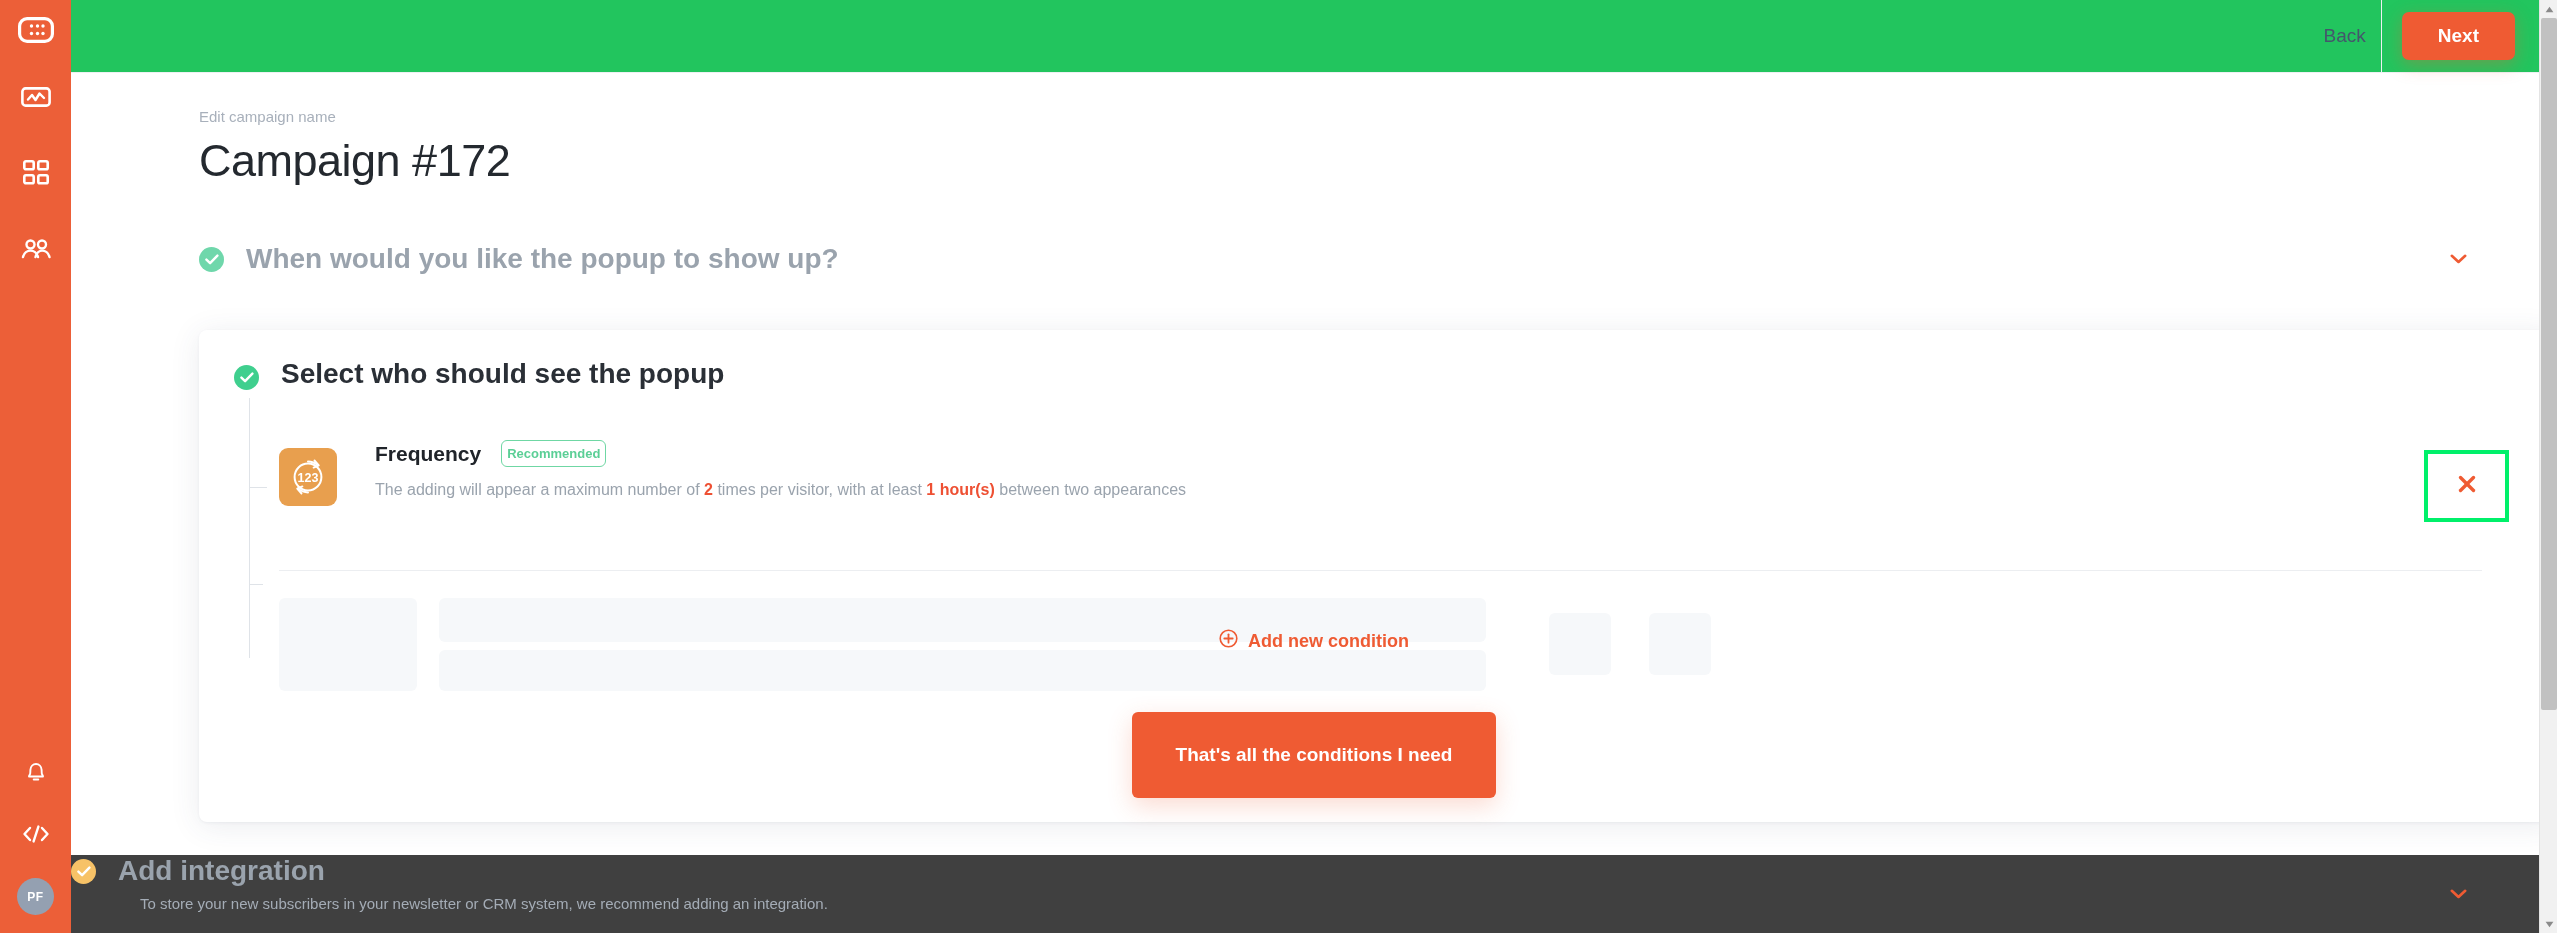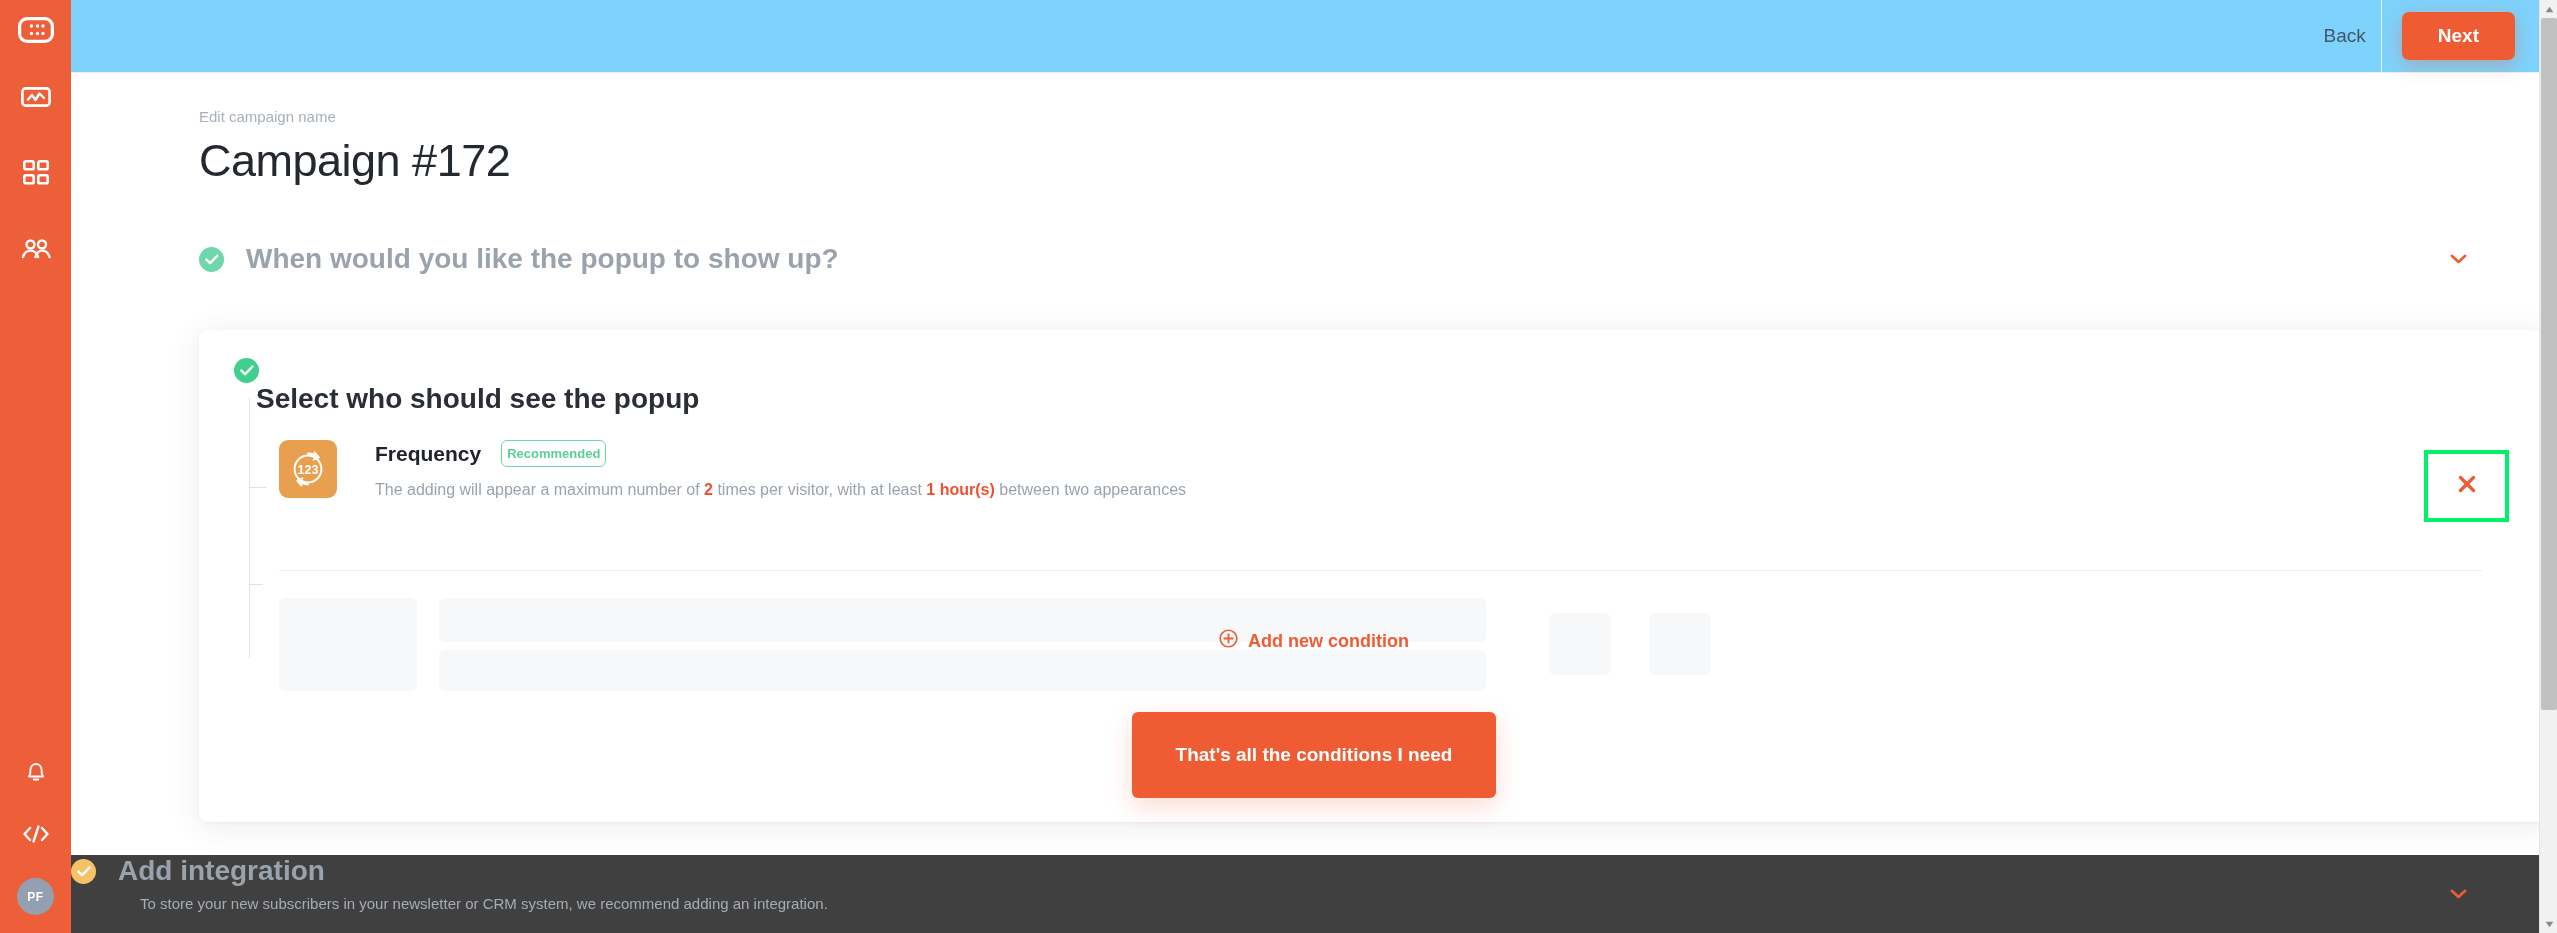--- a/index.html
+++ b/index.html
@@ -43,21 +43,21 @@
   .main {
     flex: 1 1 auto; height: 933px; position: relative;
     background: #ffffff; overflow: hidden;
   }
 
   
   .topbar {
     height: 73px; width: 100%;
     display: flex; align-items: center; justify-content: flex-end;
     border-bottom: 1px solid #eef0f3;
-    background: #7dd3fc;
+    background: #22c55e;
     position: relative;
   }
   .topbar:before{
     content:""; position:absolute; left:0; top:0; bottom:0; width:2310px;
     border-right:1px solid #eef0f3;
   }
   .btn-back {
     font-size: 19px; color: #45566c; background: none; border: none;
     padding: 10px 18px; margin-right: 18px; cursor: pointer;
     font-family: "Liberation Sans", sans-serif;
@@ -99,31 +99,31 @@
     cursor: pointer;
   }
 
   
   .card {
     position: absolute;
     left: 128px; top: 330px; width: 2357px; height: 492px;
     background: #ffffff; border-radius: 8px;
     box-shadow: 0 4px 30px rgba(55,70,95,.10), 0 1px 3px rgba(55,70,95,.06);
   }
-  .card-head { display: flex; align-items: flex-start; padding: 28px 0 0 35px; flex-direction: column; }
+  .card-head { display: flex; align-items: flex-end; padding: 28px 0 0 35px; }
 
   .tree { position: absolute; left: 178px; top: 398px; width: 40px; height: 260px; }
   .tree .vline { position: absolute; left: 0; top: 0; width: 1px; height: 260px; background: #dfe3e8; }
   .tree .hline { position: absolute; left: 0; top: 89px; width: 18px; height: 1px; background: #dfe3e8; }
   .tree .hline2 { position: absolute; left: 0; top: 186px; width: 14px; height: 1px; background: #dfe3e8; }
 
   
   .freq-row { position: absolute; left: 208px; top: 440px; right: 35px; height: 110px; }
   .freq-icon {
-    position: absolute; left: 0; top: 0; width: 58px; height: 58px;
+    position: absolute; left: 0; top: 8px; width: 58px; height: 58px;
     background: #e89f4e; border-radius: 9px;
     display: flex; align-items: center; justify-content: center;
   }
   .freq-body { position: absolute; left: 96px; top: 0; }
   .freq-title-row { display: flex; align-items: center; }
   .freq-title { font-size: 21px; font-weight: bold; color: #20242a; }
   .badge {
     margin-left: 20px;
     border: 1px solid #6fd7a4; color: #5bcf96;
     border-radius: 6px; font-size: 13px; padding: 5px 5px;

